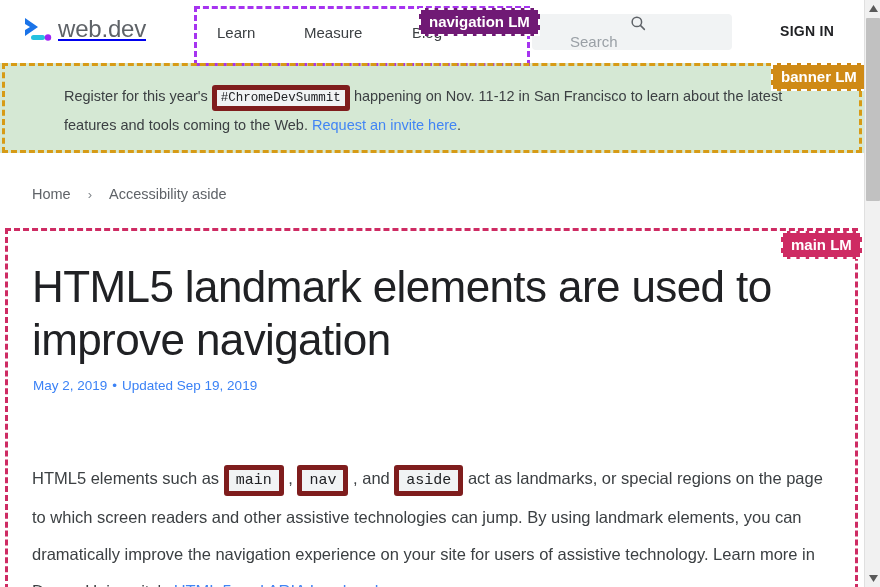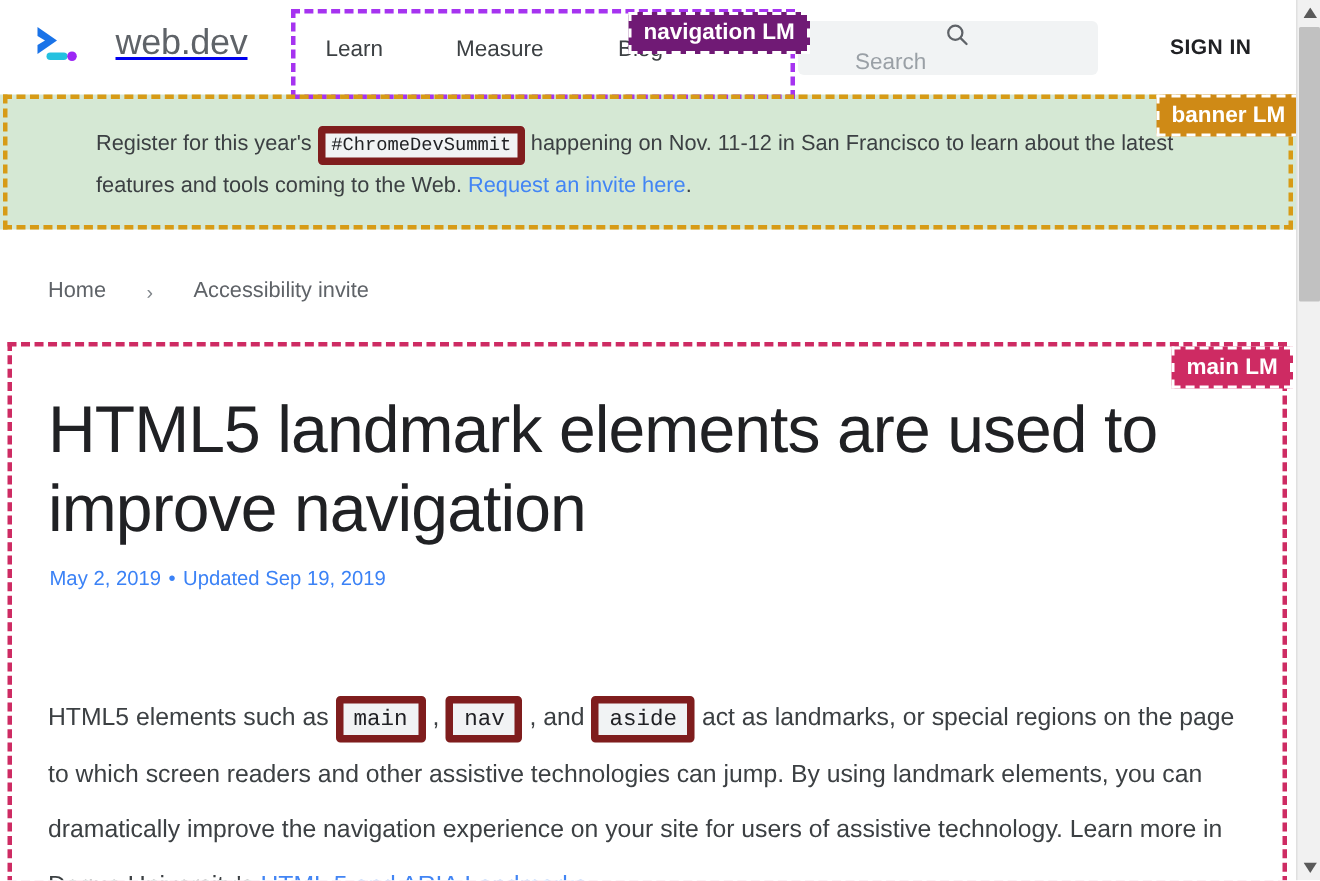--- a/index.html
+++ b/index.html
@@ -31,21 +31,21 @@
     position: absolute;
     left: 0; top: 0;
     width: 864px; height: 64px;
     background: #fff;
     display: flex;
     align-items: center;
   }
   .logo-wrap {
     position: absolute;
     left: 22px; top: 16px;
-    display: flex; align-items: center; gap: 21px;
+    display: flex; align-items: center; gap: 2px;
   }
   .logo-mark {
     position: relative;
     width: 34px; height: 26px;
   }
   .logo-text {
     font-size: 24px;
     color: #5f6368;
     letter-spacing: -0.2px;
     line-height: 1;
@@ -132,21 +132,21 @@
   .banner-link { color: #4285f4; text-decoration: none; }
 
   
   #breadcrumb {
     position: absolute;
     left: 32px; top: 186px;
     font-size: 14.5px;
     color: #5f6368;
     display: flex;
     align-items: center;
-    gap: 27px;
+    gap: 17px;
   }
   #breadcrumb a { color: #5f6368; text-decoration: none; }
   .crumb-sep { color: #80868b; font-size: 13px; }
 
   
   #main {
     position: absolute;
     left: 5px; top: 228px;
     width: 853px; height: 359px;
     background: #fff;
@@ -270,21 +270,21 @@
 
     <div id="banner">
       <div class="banner-text">
         <span>Register for this year's </span><span class="codechip">#ChromeDevSummit</span><span> happening on Nov. 11-12 in San Francisco to learn about the latest features and tools coming to the Web. </span><a class="banner-link" href="#">Request an invite here</a><span>.</span>
       </div>
     </div>
 
     <div id="breadcrumb">
       <a href="#">Home</a>
       <span class="crumb-sep">›</span>
-      <a href="#">Accessibility invite</a>
+      <a href="#">Accessibility aside</a>
     </div>
 
     <div id="main">
       <h1 class="page-title">HTML5 landmark elements are used to improve navigation</h1>
 
       <div class="meta-line">
         <span>May 2, 2019</span><span class="meta-dot">•</span><span>Updated Sep 19, 2019</span>
       </div>
 
       <p class="body-p">

